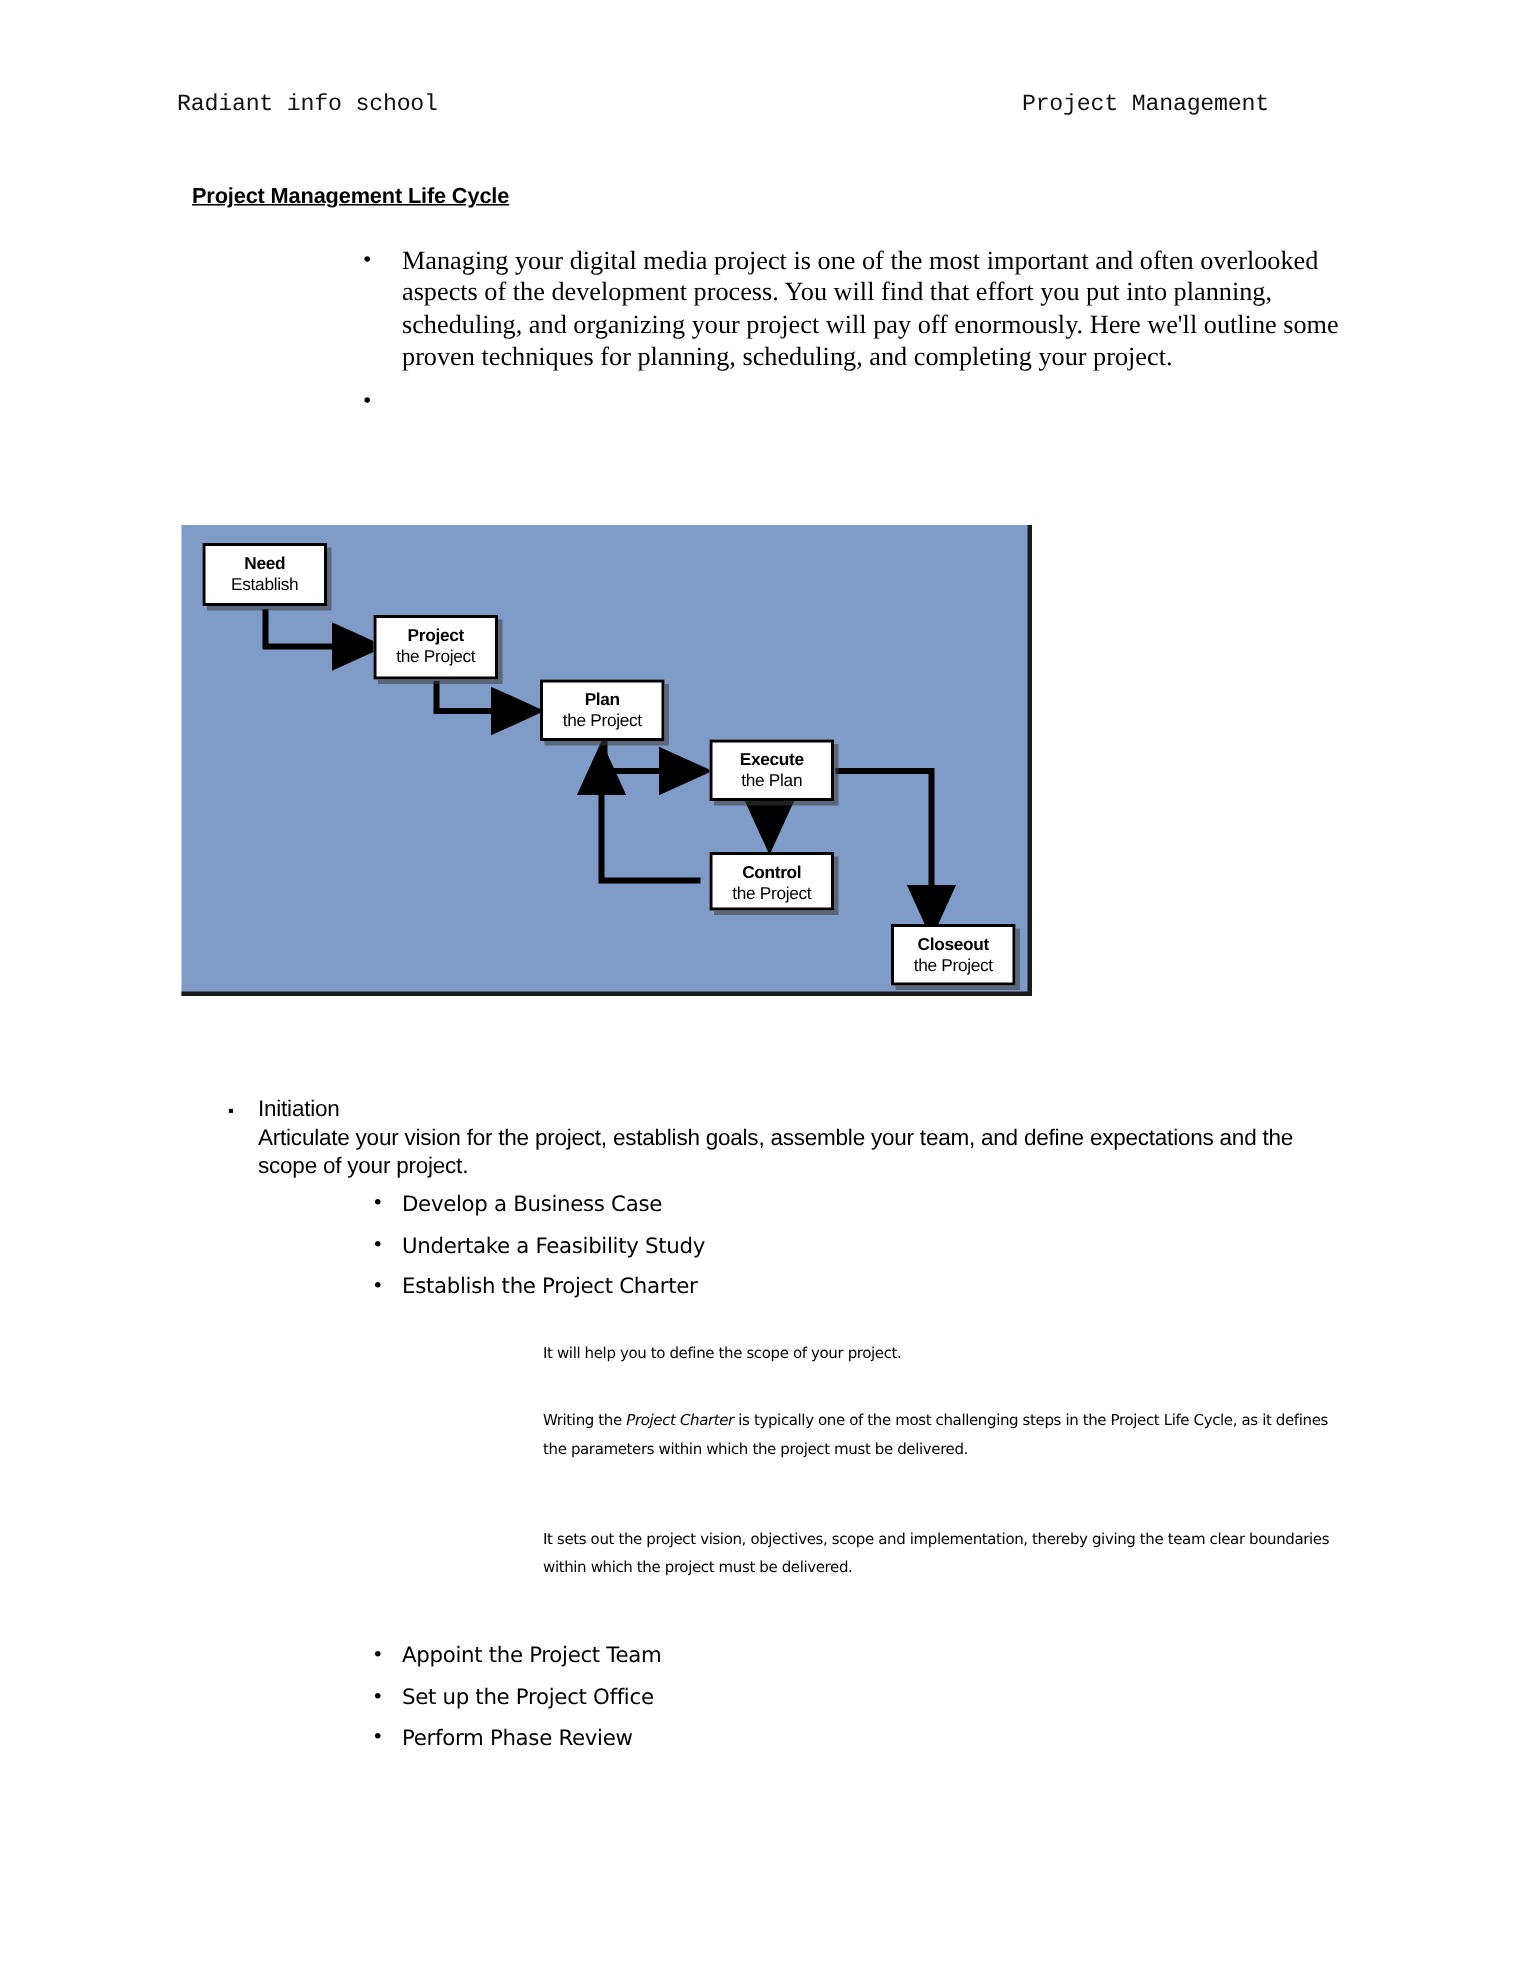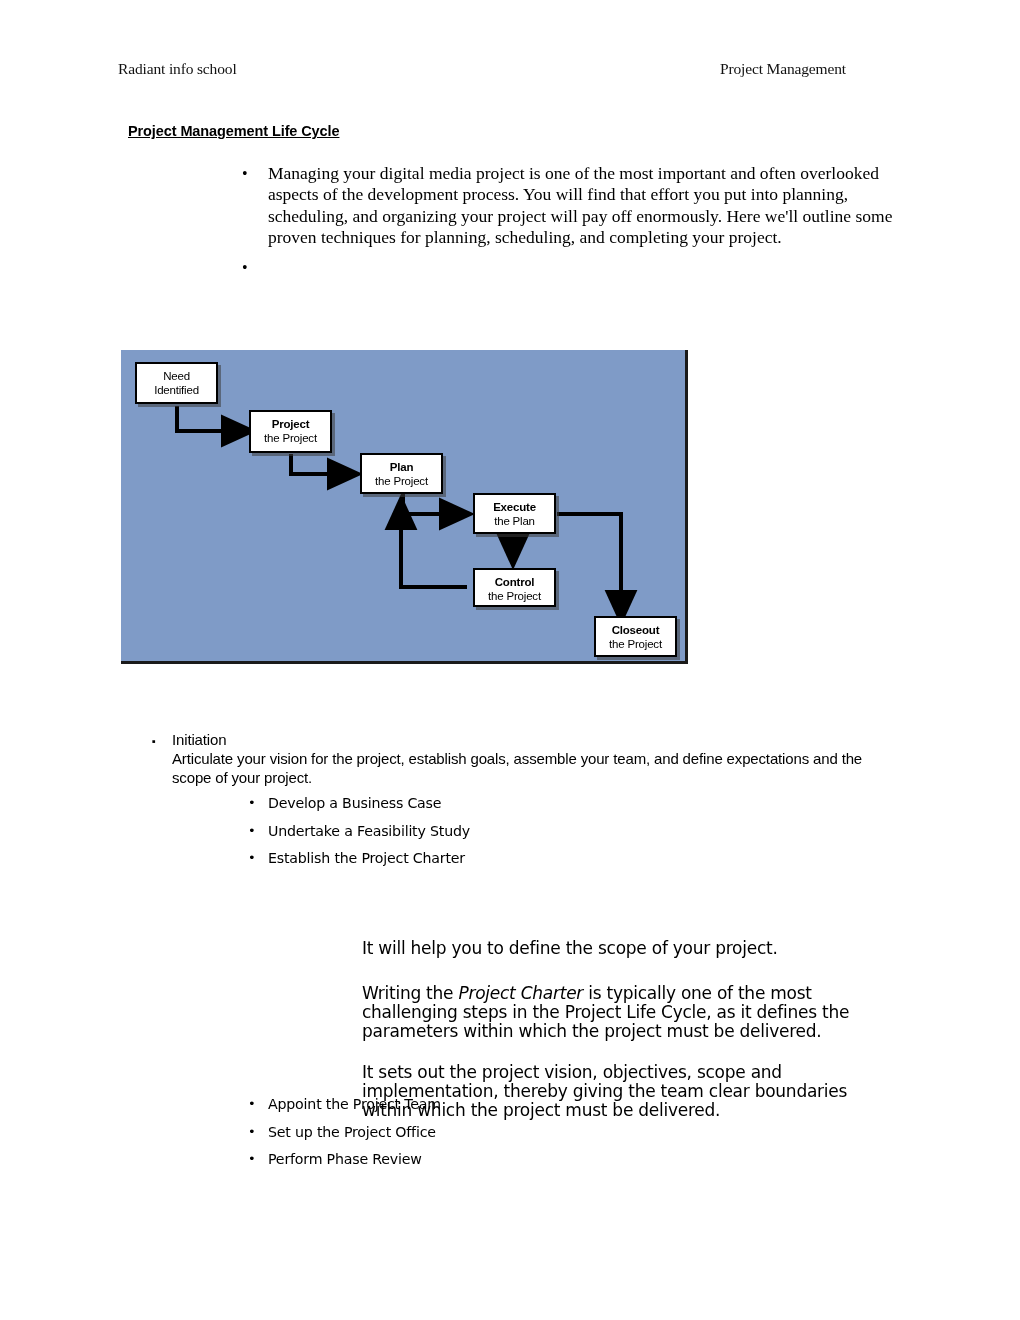--- a/index.html
+++ b/index.html
@@ -17,21 +17,21 @@
   }
 
   
   .doc-header {
     position: absolute;
     left: 118px;
     top: 60px;
     width: 784px;
     display: flex;
     justify-content: space-between;
-    font-family: Liberation Serif, serif;
+    font-family: Liberation Mono, monospace;
     font-size: 15.5px;
     letter-spacing: -0.15px;
     color: #111;
   }
   .doc-header .right { margin-right: 56px; }
 
   
   .section-heading {
     position: absolute;
     left: 128px;
@@ -87,21 +87,21 @@
     box-sizing: border-box;
     text-align: center;
     font-family: "Liberation Sans", sans-serif;
     font-size: 11.5px;
     line-height: 14px;
     padding-top: 5px;
     letter-spacing: -0.2px;
   }
   .nodebox .l1 { display: block; font-weight: bold; }
   .nodebox .l2 { display: block; font-weight: normal; }
-  .nodebox.plain .l1 { font-weight: normal; }
+  .nodebox.plain .l1 { font-weight: bold; }
 
   .phase-block {
     position: absolute;
     left: 152px;
     top: 730px;
     width: 740px;
   }
   .phase-bullet {
     position: absolute;
     left: 0;
@@ -147,24 +147,23 @@
     top: 0;
     font-size: 13px;
     line-height: 20px;
   }
 
   .note-para {
     position: absolute;
     left: 362px;
     width: 530px;
     font-family: "DejaVu Sans", sans-serif;
-    font-size: 17px;
+    font-size: 10px;
     line-height: 19.2px;
     letter-spacing: -0.25px;
-    margin-top: 46px;
   }
   .note-1 { top: 893px; }
   .note-2 { top: 938px; }
   .note-3 { top: 1017px; }
   .note-para i { font-style: italic; }
 </style>
 </head>
 <body>
 
 <div class="doc-header">
@@ -201,21 +200,21 @@
 
     <path d="M 392,190 L 392,212" stroke="#000" stroke-width="4" fill="none" marker-start="url(#ah)" marker-end="url(#ah)"></path>
 
     <path d="M 346,237 L 280,237 L 280,152" stroke="#000" stroke-width="4" fill="none" marker-end="url(#ah)"></path>
 
     <path d="M 436,164 L 500,164 L 500,268" stroke="#000" stroke-width="4" fill="none" marker-end="url(#ah)"></path>
   </svg>
 
   <div class="nodebox plain" style="left:14px; top:12px; width:83px; height:42px;">
     <span class="l1">Need</span>
-    <span class="l2">Identified</span>
+    <span class="l2">Establish</span>
   </div>
 
   <div class="nodebox" style="left:128px; top:60px; width:83px; height:43px;">
     <span class="l1">Project</span>
     <span class="l2">the Project</span>
   </div>
 
   <div class="nodebox" style="left:239px; top:103px; width:83px; height:41px;">
     <span class="l1">Plan</span>
     <span class="l2">the Project</span>

